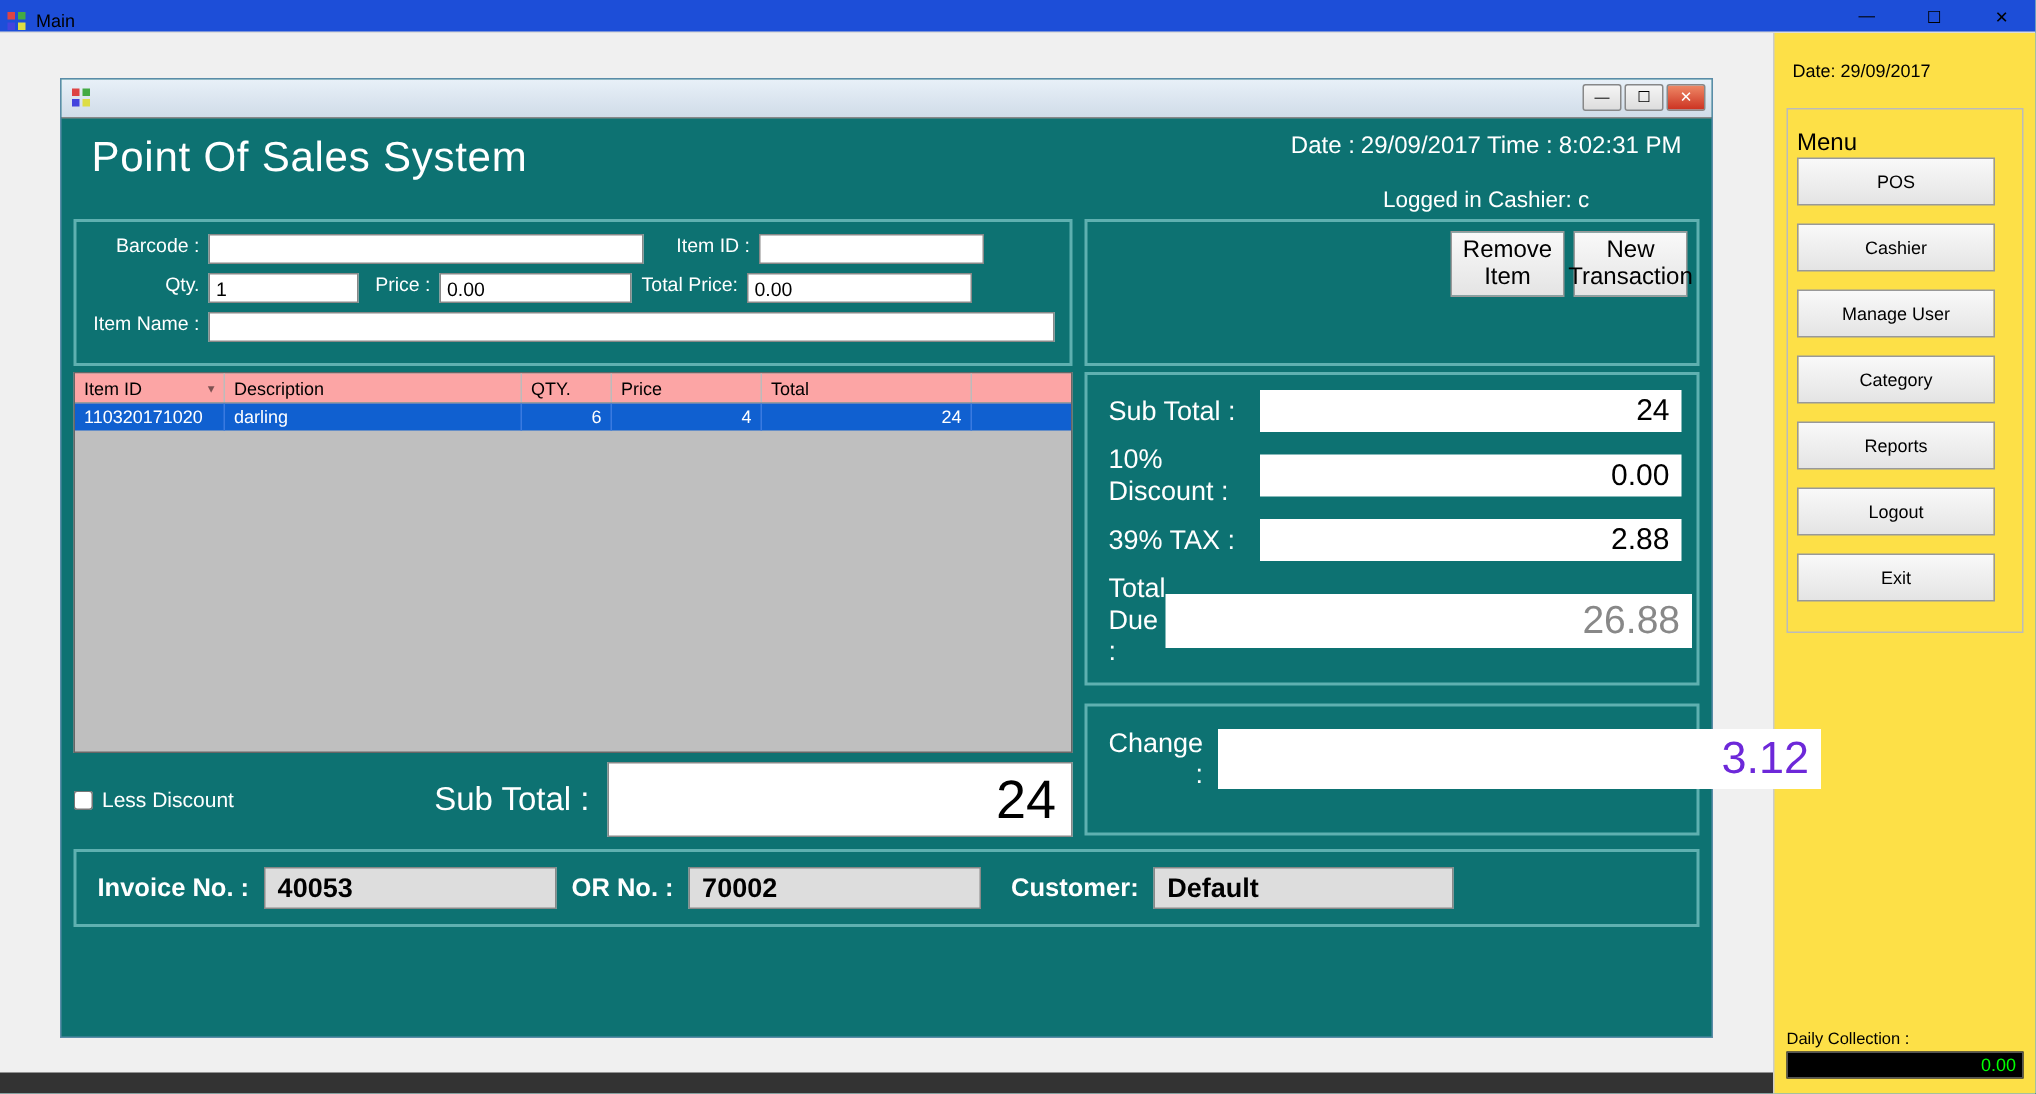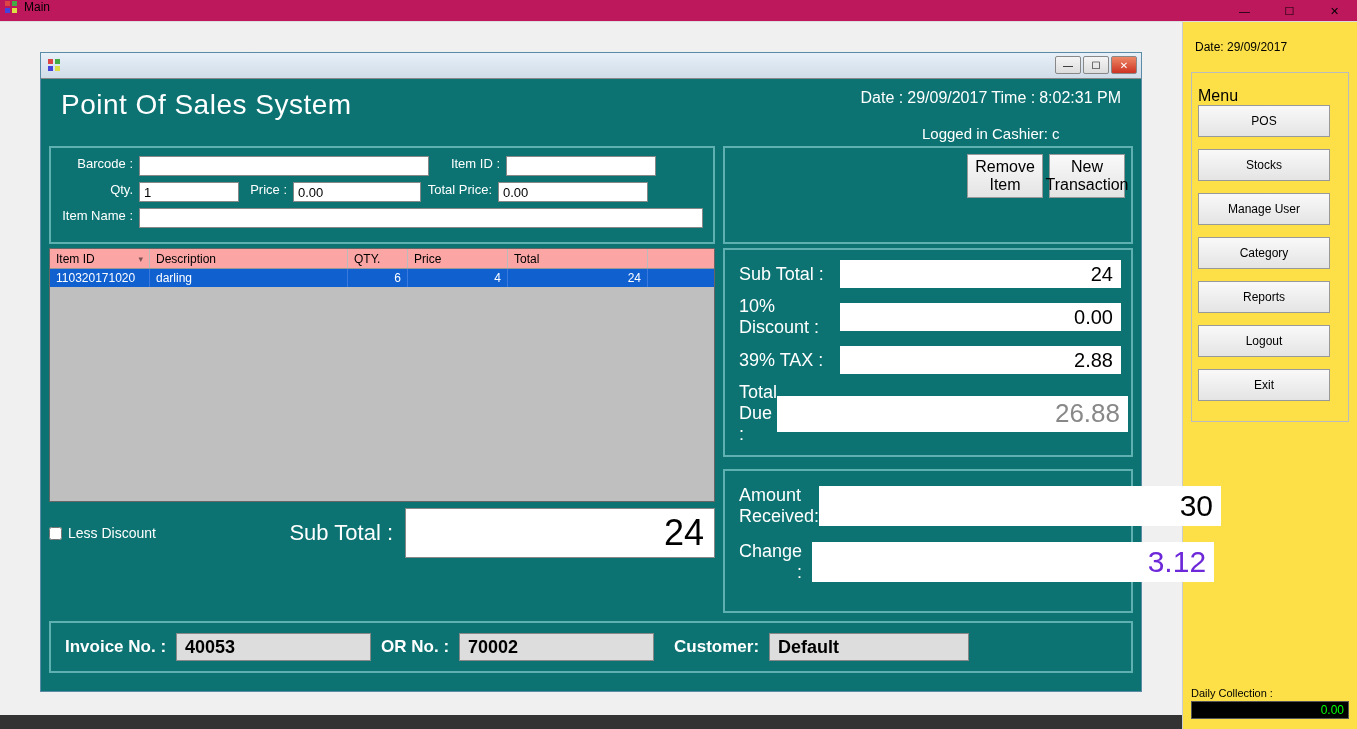--- a/index.html
+++ b/index.html
@@ -1,19 +1,19 @@
 <!DOCTYPE html>
 <html><head>
 <meta charset="utf-8">
 <style>
 * { box-sizing: border-box; margin: 0; padding: 0; font-family: 'Segoe UI', Tahoma, sans-serif; }
 body { background: #fff; width: 1357px; height: 729px; overflow: hidden; position: relative; }
 
 
-.titlebar { height: 22px; background: #be185d; border-bottom: 1px solid #ddd; display: flex; align-items: flex-start; padding-left: 4px; font-size: 12px; }
+.titlebar { height: 22px; background: #1d4ed8; border-bottom: 1px solid #ddd; display: flex; align-items: flex-end; padding-left: 4px; font-size: 12px; }
 .titlebar-icon { width: 14px; height: 14px; margin-right: 6px; display: inline-flex; align-items: center; }
 .titlebar-controls { position: absolute; top: 0; right: 0; display: flex; }
 .tb-btn { width: 45px; height: 22px; display: flex; align-items: center; justify-content: center; font-size: 11px; cursor: default; }
 
 
 .main-wrap { display: flex; height: calc(100% - 22px); }
 .left-area { flex: 1; background: #f0f0f0; padding: 30px 40px 10px 40px; position: relative; }
 .right-panel { width: 175px; background: #fde047; border-left: 1px solid #ccc; padding: 10px 8px; display: flex; flex-direction: column; }
 
 
@@ -211,24 +211,20 @@
               <div class="trow">
                 <label>39% TAX :</label>
                 <input class="val" readonly="" value="2.88" style="">
               </div>
               <div class="trow big">
                 <label>Total Due :</label>
                 <input class="val" style="color: rgb(136, 136, 136);" readonly="" value="26.88">
               </div>
             </div>
             <div class="amount-box">
-              <div class="trow big">
-                <label style="width:170px">Amount Received:</label>
-                <input class="val" style="font-size: 30px; height: 40px;" value="30">
-              </div>
               <div class="trow huge">
                 <label style="width:170px;text-align:right;padding-right:10px">Change :</label>
                 <input class="val" readonly="" value="3.12" style="">
               </div>
             </div>
           </div>
         </div>
 
         <div class="footer-row">
           <label>Invoice No. :</label>
@@ -241,21 +237,21 @@
       </div>
     </div>
     <div class="bottom-strip"></div>
   </div>
 
   <div class="right-panel">
     <div class="date-lbl">Date: 29/09/2017</div>
     <div class="menu-group">
       <span class="legend">Menu</span>
       <button class="menu-btn">POS</button>
-      <button class="menu-btn">Stocks</button>
+      <button class="menu-btn">Cashier</button>
       <button class="menu-btn">Manage User</button>
       <button class="menu-btn">Category</button>
       <button class="menu-btn">Reports</button>
       <button class="menu-btn">Logout</button>
       <button class="menu-btn">Exit</button>
     </div>
     <div class="daily">
       <div>Daily Collection :</div>
       <div class="meter">0.00</div>
     </div>

